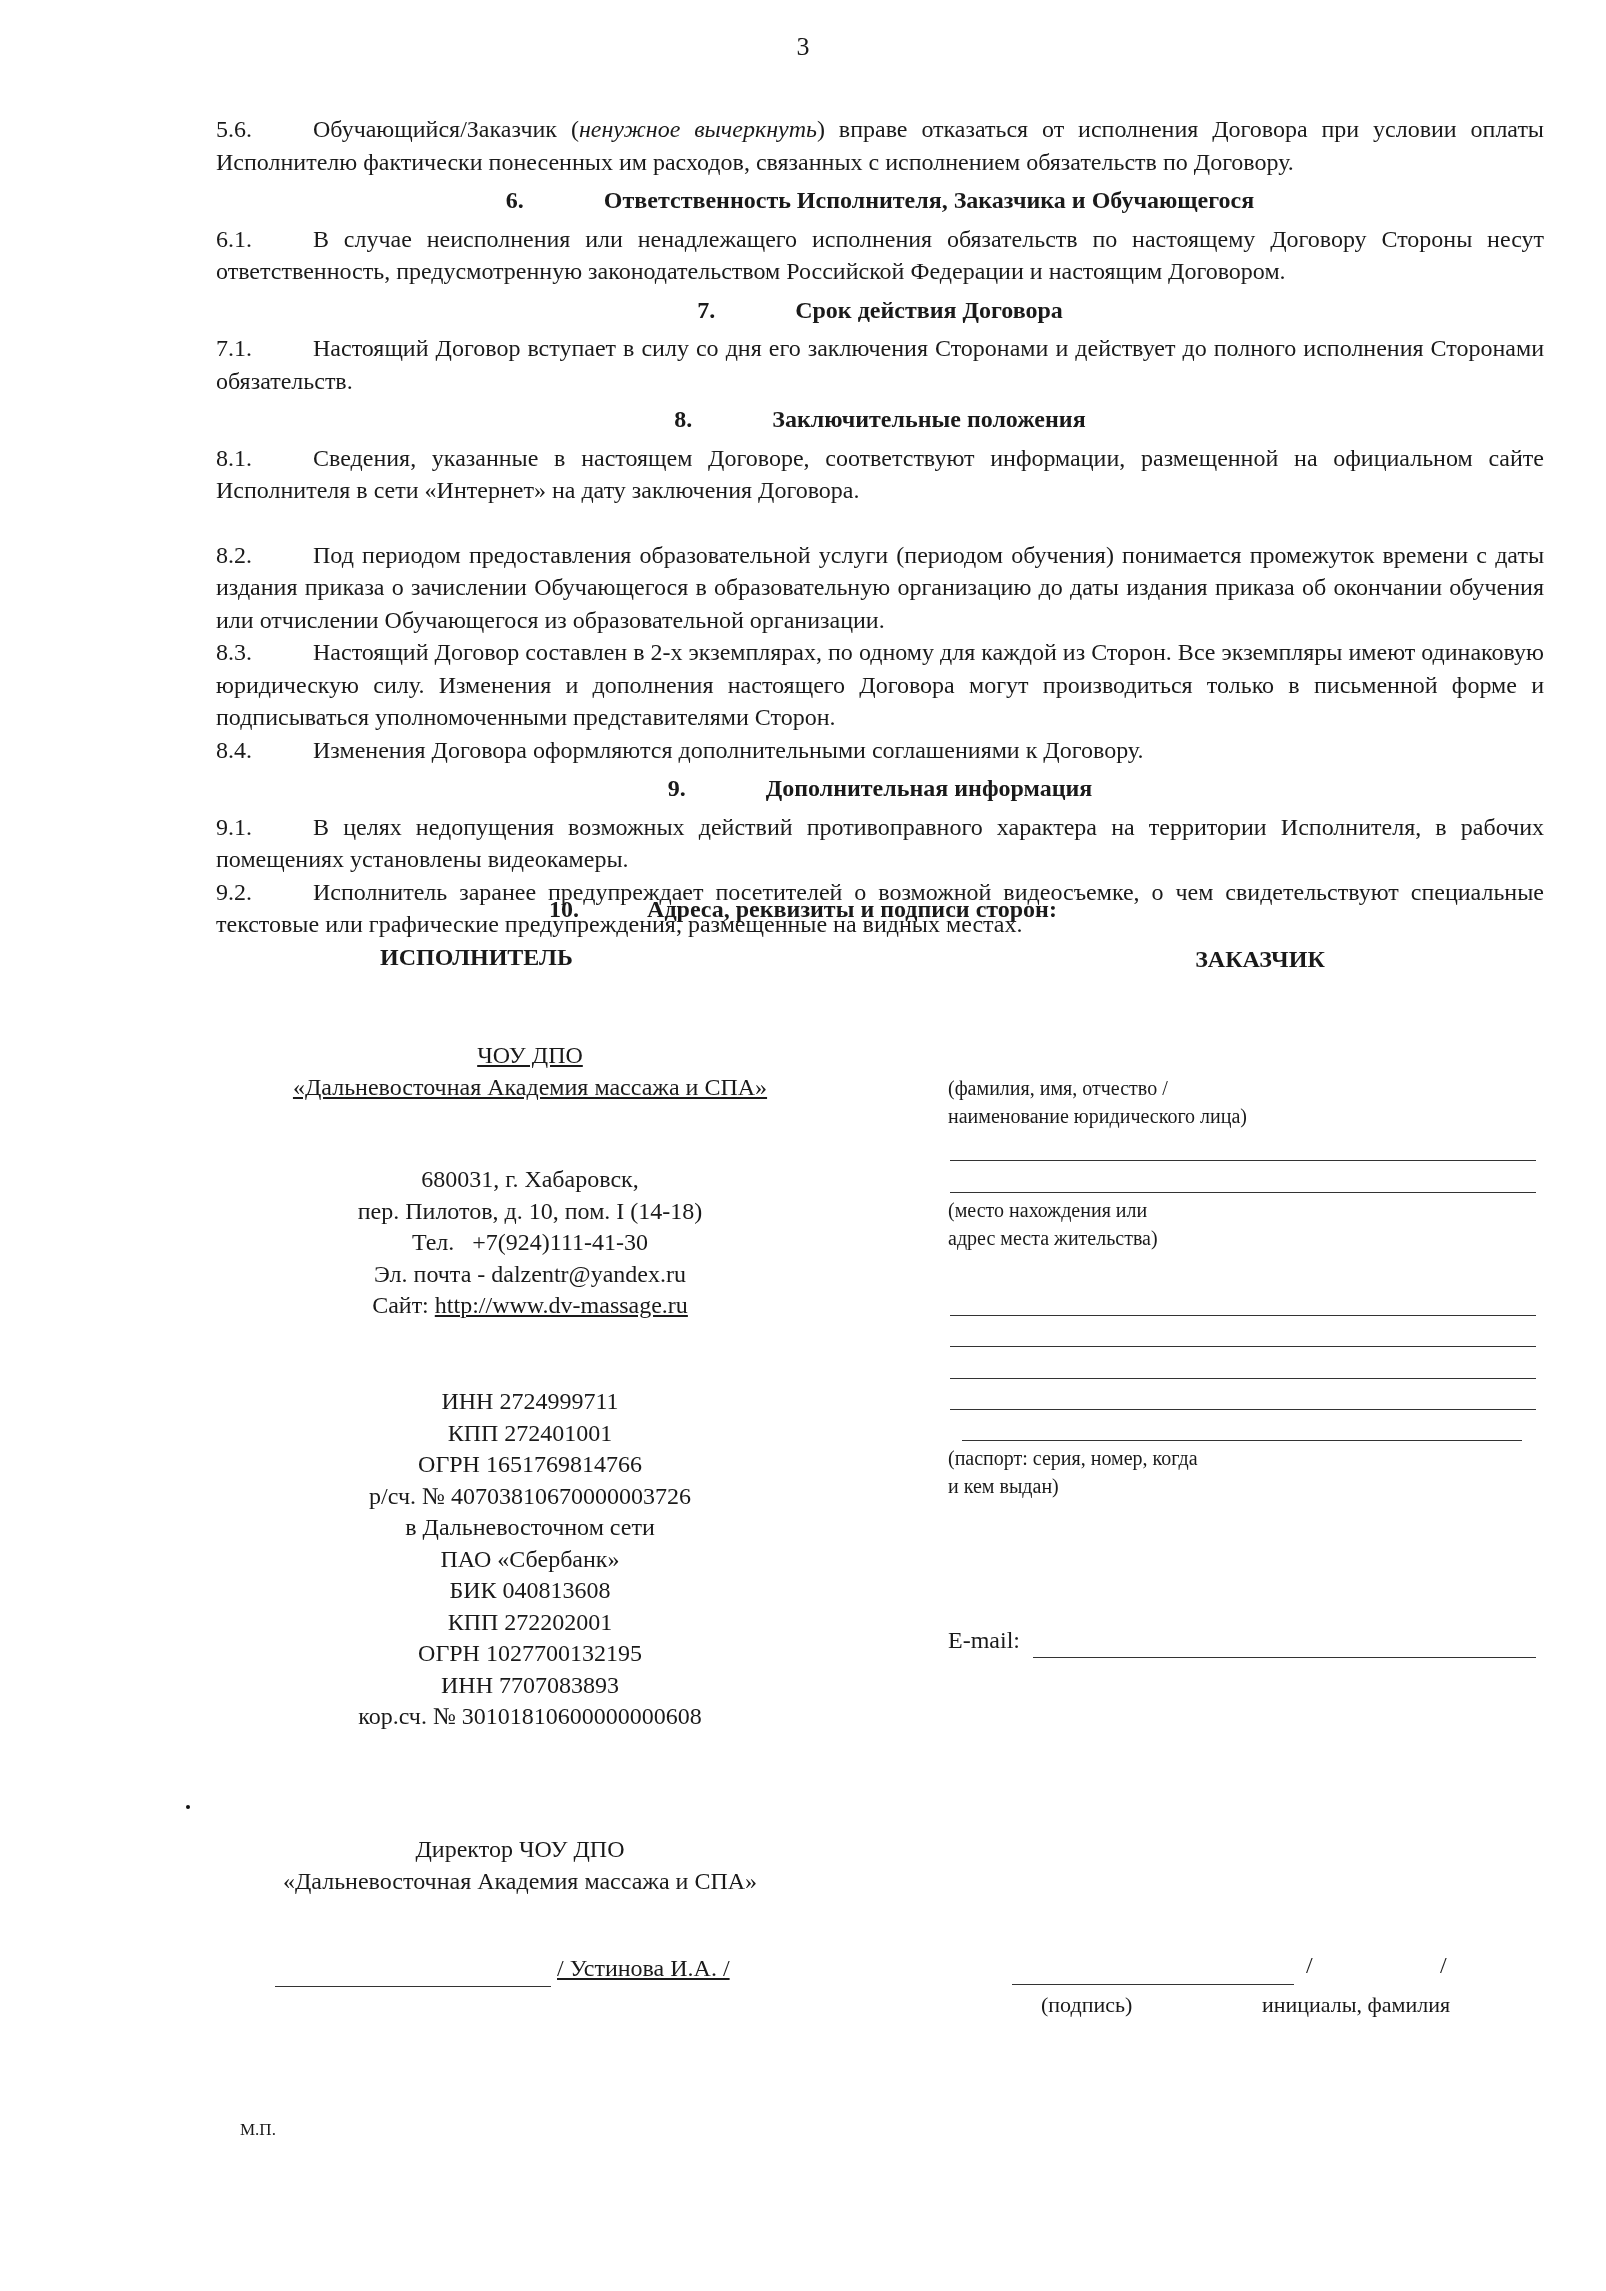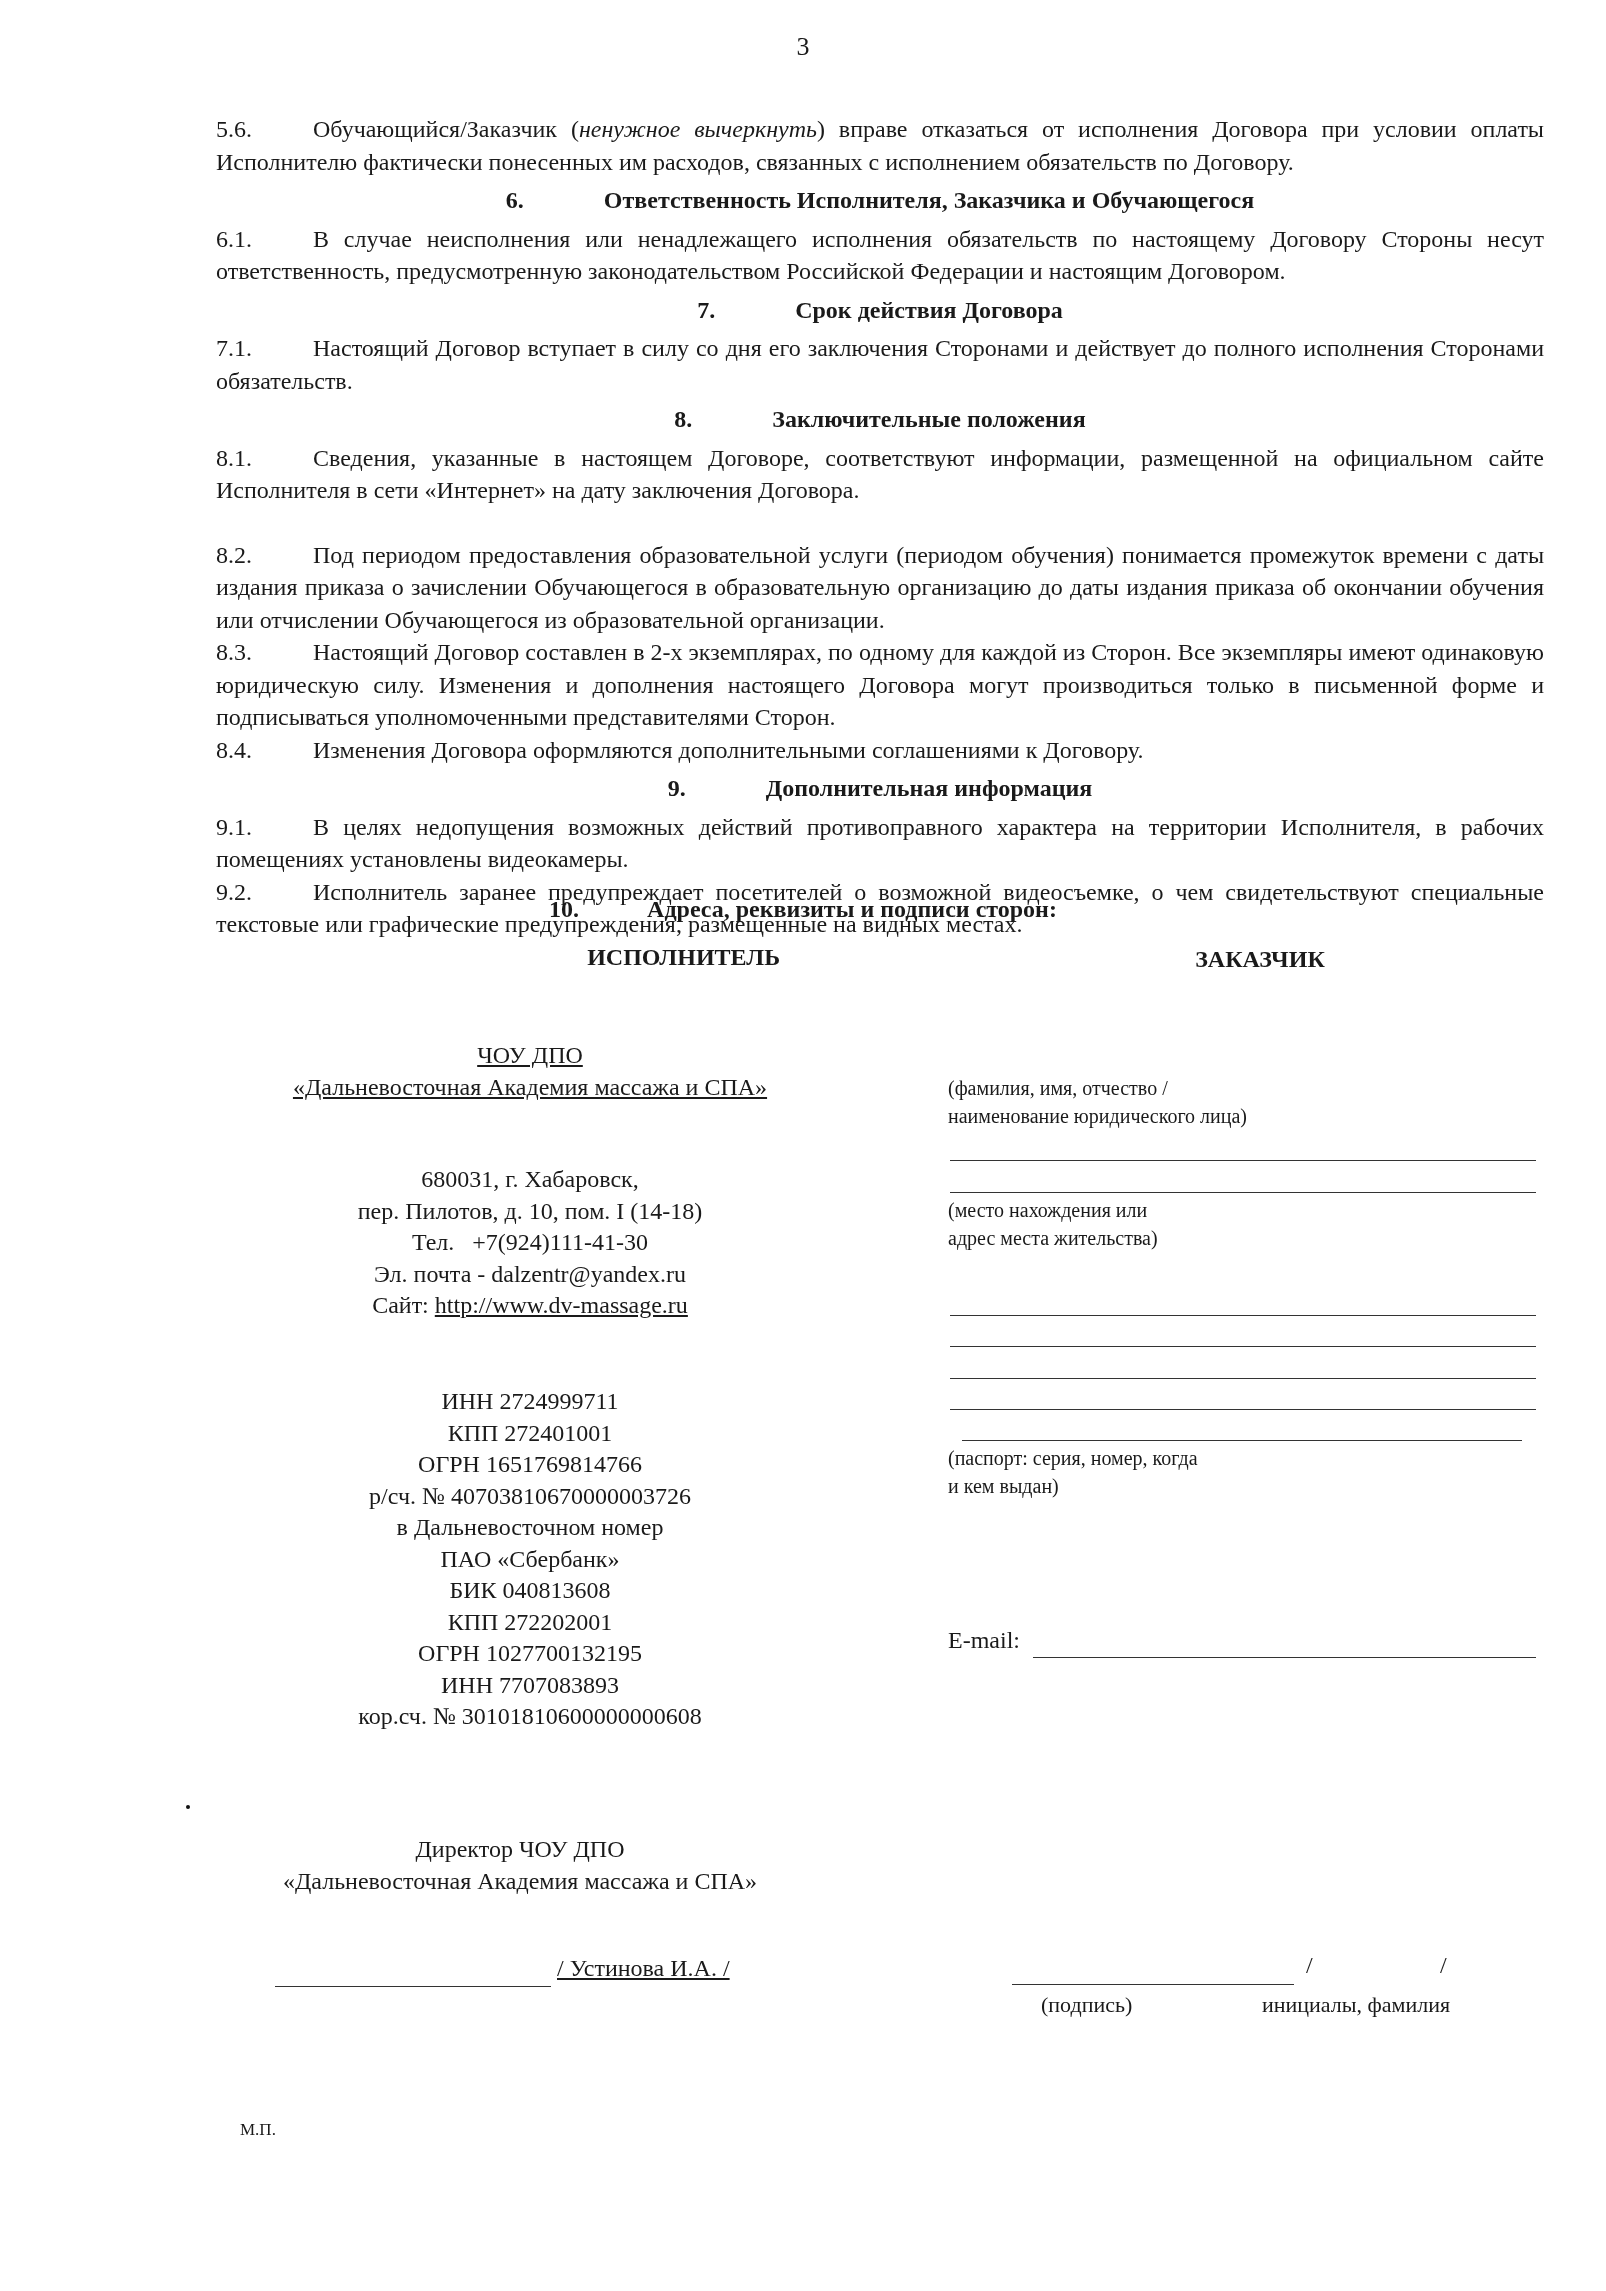--- a/index.html
+++ b/index.html
@@ -9,21 +9,21 @@
   .body-text { position:absolute; left:216px; top:113px; width:1328px; font-size:24px; line-height:32.5px; }
   .para { text-align:justify; margin:0; }
   .para .num { display:inline-block; width:97px; }
   .heading { text-align:center; font-weight:bold; margin:6px; }
   .heading .hnum { display:inline-block; width:98px; text-align:left; }
   .spacer { height:32px; }
   .em { font-style:italic; }
 
   .sec10 { position:absolute; top:896px; left:0; width:1606px; text-align:center; font-weight:bold; font-size:24px; }
   .sec10 .hnum { display:inline-block; width:98px; text-align:left; }
-  .party-left-title { position:absolute; top:944px; left:380px; width:400px; text-align:right; font-weight:bold; font-size:24px; }
+  .party-left-title { position:absolute; top:944px; left:380px; width:400px; text-align:left; font-weight:bold; font-size:24px; }
   .party-right-title { position:absolute; top:946px; left:1060px; width:400px; text-align:center; font-weight:bold; font-size:24px; }
 
   .left-col { position:absolute; left:230px; width:600px; text-align:center; font-size:24px; line-height:31.5px; }
   .right-col { position:absolute; left:948px; width:588px; text-align:left; font-size:20px; line-height:28px; }
   .line { position:absolute; height:0; border-top:1.6px solid #333; }
   .url { text-decoration:underline; }
   .mp { position:absolute; left:240px; top:2120px; font-size:17px; }
   .dot { position:absolute; width:4px; height:4px; background:#111; border-radius:50%; }
 </style>
 </head>
@@ -94,21 +94,21 @@
   <div>
     <span>Сайт: </span><span class="url">http://www.dv-massage.ru</span>
   </div>
 </div>
 
 <div class="left-col" style="top:1386px;">
   <div>ИНН 2724999711</div>
   <div>КПП 272401001</div>
   <div>ОГРН 1651769814766</div>
   <div>р/сч. № 40703810670000003726</div>
-  <div>в Дальневосточном номер</div>
+  <div>в Дальневосточном сети</div>
   <div>ПАО «Сбербанк»</div>
   <div>БИК 040813608</div>
   <div>КПП 272202001</div>
   <div>ОГРН 1027700132195</div>
   <div>ИНН 7707083893</div>
   <div>кор.сч. № 30101810600000000608</div>
 </div>
 
 <div class="left-col" style="top:1834px; left:220px;">
   <div>Директор ЧОУ ДПО</div>

